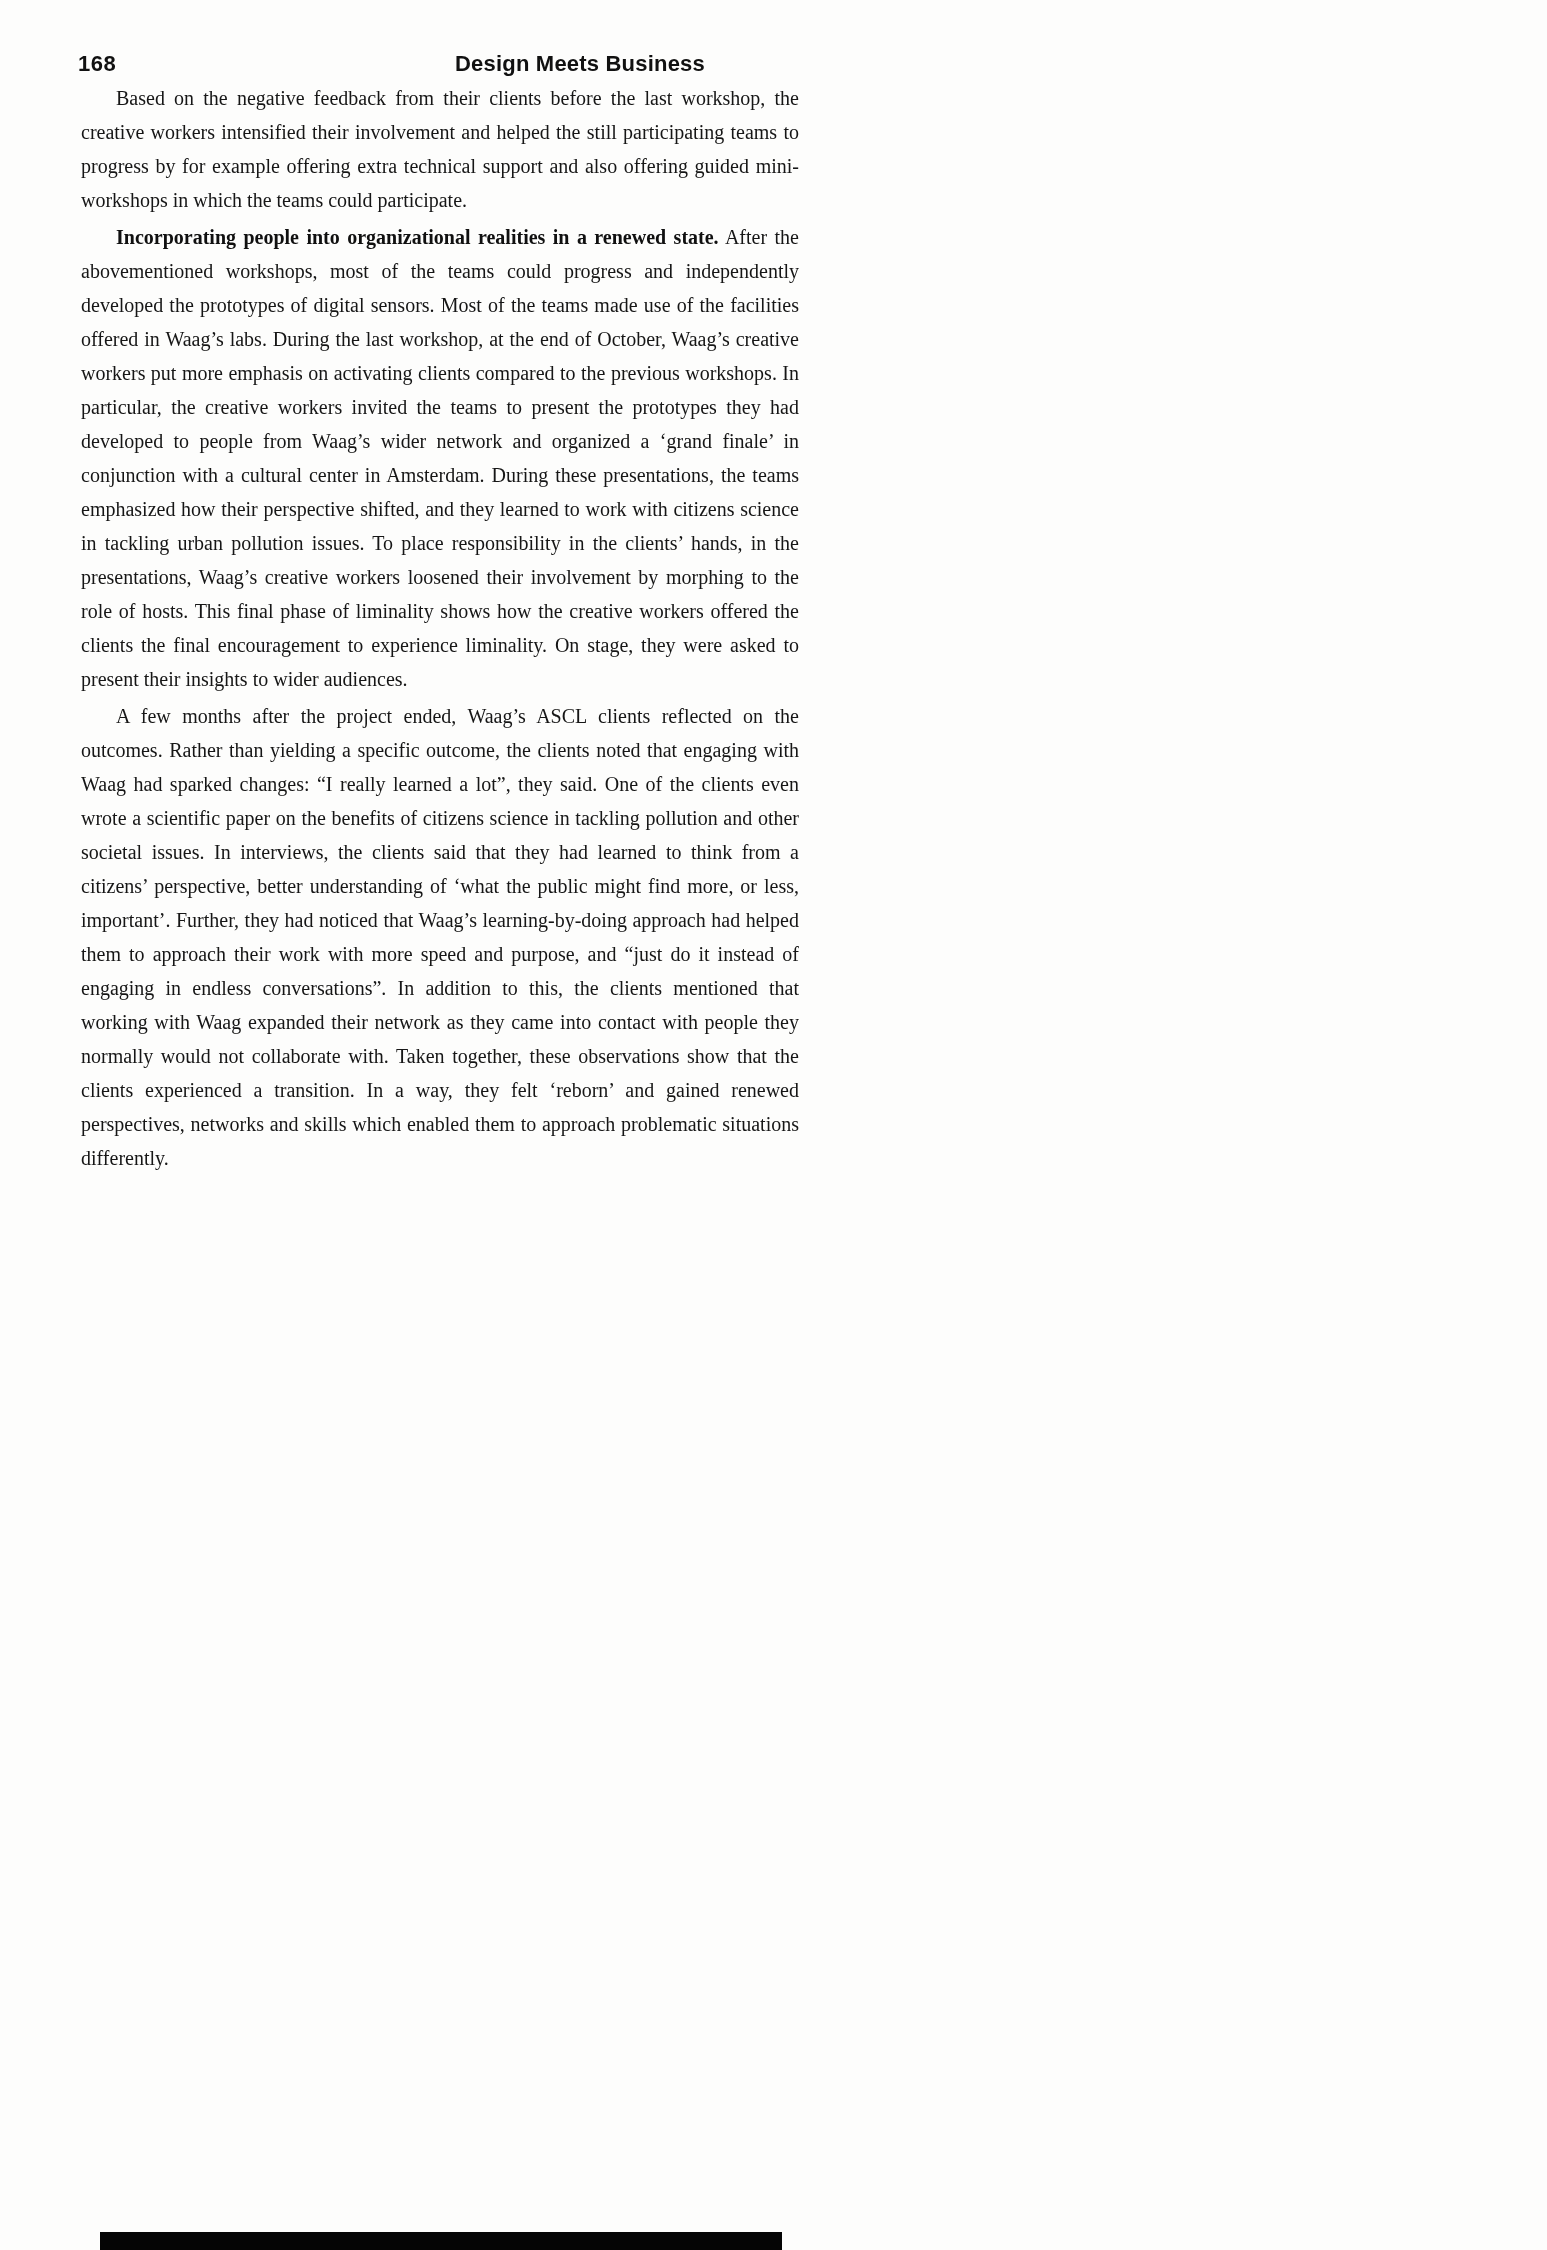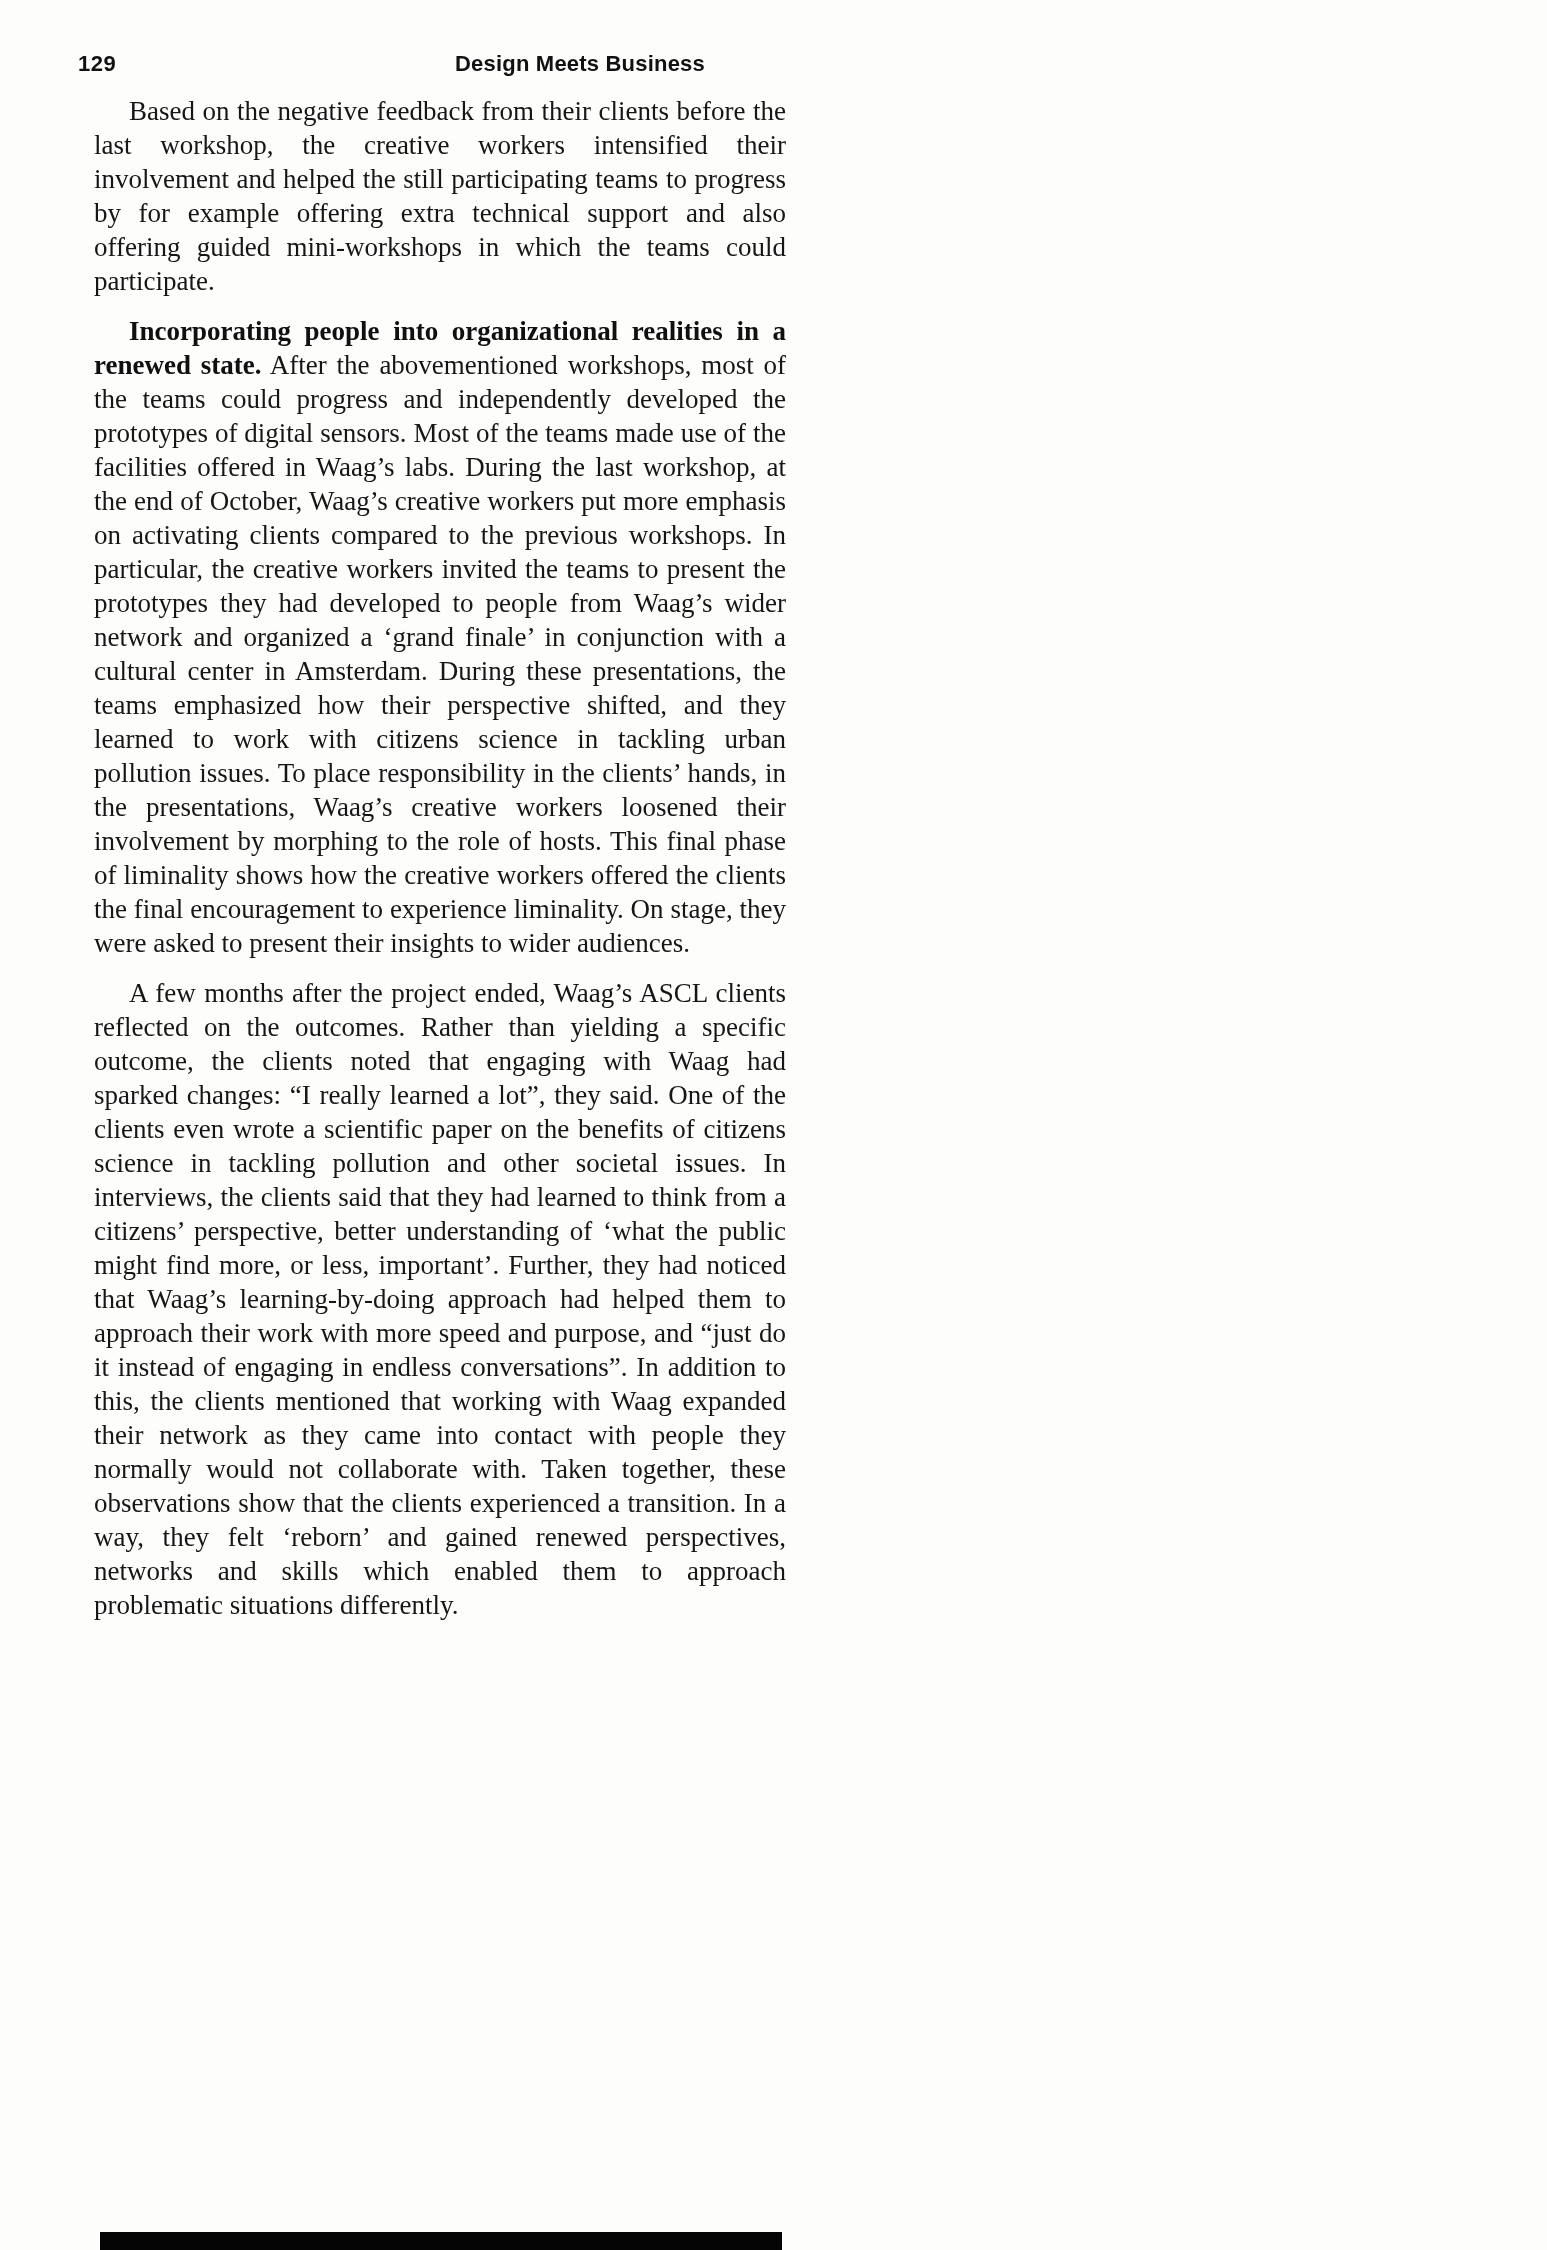--- a/index.html
+++ b/index.html
@@ -46,23 +46,23 @@
   }
   .quote {
     margin: 46px 32px 32px 35px;
     padding: 0;
     font-size: 24px;
     line-height: 34px;
     text-align: left;
     color: #161616;
   }
   .body-par {
-    margin: 16px;
+    margin: 3px;
     padding: 0;
-    font-size: 27px;
+    font-size: 20px;
     line-height: 34px;
     text-align: justify;
     text-indent: 35px;
     color: #161616;
     -webkit-hyphens: auto;
     hyphens: auto;
     font-family: Liberation Serif, serif;
   }
   .body-par strong {
     font-weight: 700;
@@ -77,21 +77,21 @@
     background: #050505;
   }
 </style>
 </head>
 <body>
 
 <div class="page">
   <div class="content">
 
     <header class="running-head">
-      <span class="page-number">129</span>
+      <span class="page-number">168</span>
       <span class="head-title">Design Meets Business</span>
     </header>
 
 
     <p class="body-par">Based on the negative feedback from their clients before the last workshop, the creative workers intensified their involvement and helped the still participating teams to progress by for example offering extra technical support and also offering guided mini-workshops in which the teams could participate.</p>
 
     <p class="body-par"><strong>Incorporating people into organizational realities in a renewed state.</strong><span> After the abovementioned workshops, most of the teams could progress and independently developed the prototypes of digital sensors. Most of the teams made use of the facilities offered in Waag’s labs. During the last workshop, at the end of October, Waag’s creative workers put more emphasis on activating clients compared to the previous workshops. In particular, the creative workers invited the teams to present the prototypes they had developed to people from Waag’s wider network and organized a ‘grand finale’ in conjunction with a cultural center in Amsterdam. During these presentations, the teams emphasized how their perspective shifted, and they learned to work with citizens science in tackling urban pollution issues. To place responsibility in the clients’ hands, in the presentations, Waag’s creative workers loosened their involvement by morphing to the role of hosts. This final phase of liminality shows how the creative workers offered the clients the final encouragement to experience liminality. On stage, they were asked to present their insights to wider audiences.</span></p>
 
     <p class="body-par">A few months after the project ended, Waag’s ASCL clients reflected on the outcomes. Rather than yielding a specific outcome, the clients noted that engaging with Waag had sparked changes: “I really learned a lot”, they said. One of the clients even wrote a scientific paper on the benefits of citizens science in tackling pollution and other societal issues. In interviews, the clients said that they had learned to think from a citizens’ perspective, better understanding of ‘what the public might find more, or less, important’. Further, they had noticed that Waag’s learning-by-doing approach had helped them to approach their work with more speed and purpose, and “just do it instead of engaging in endless conversations”. In addition to this, the clients mentioned that working with Waag expanded their network as they came into contact with people they normally would not collaborate with. Taken together, these observations show that the clients experienced a transition. In a way, they felt ‘reborn’ and gained renewed perspectives, networks and skills which enabled them to approach problematic situations differently.</p>
 

